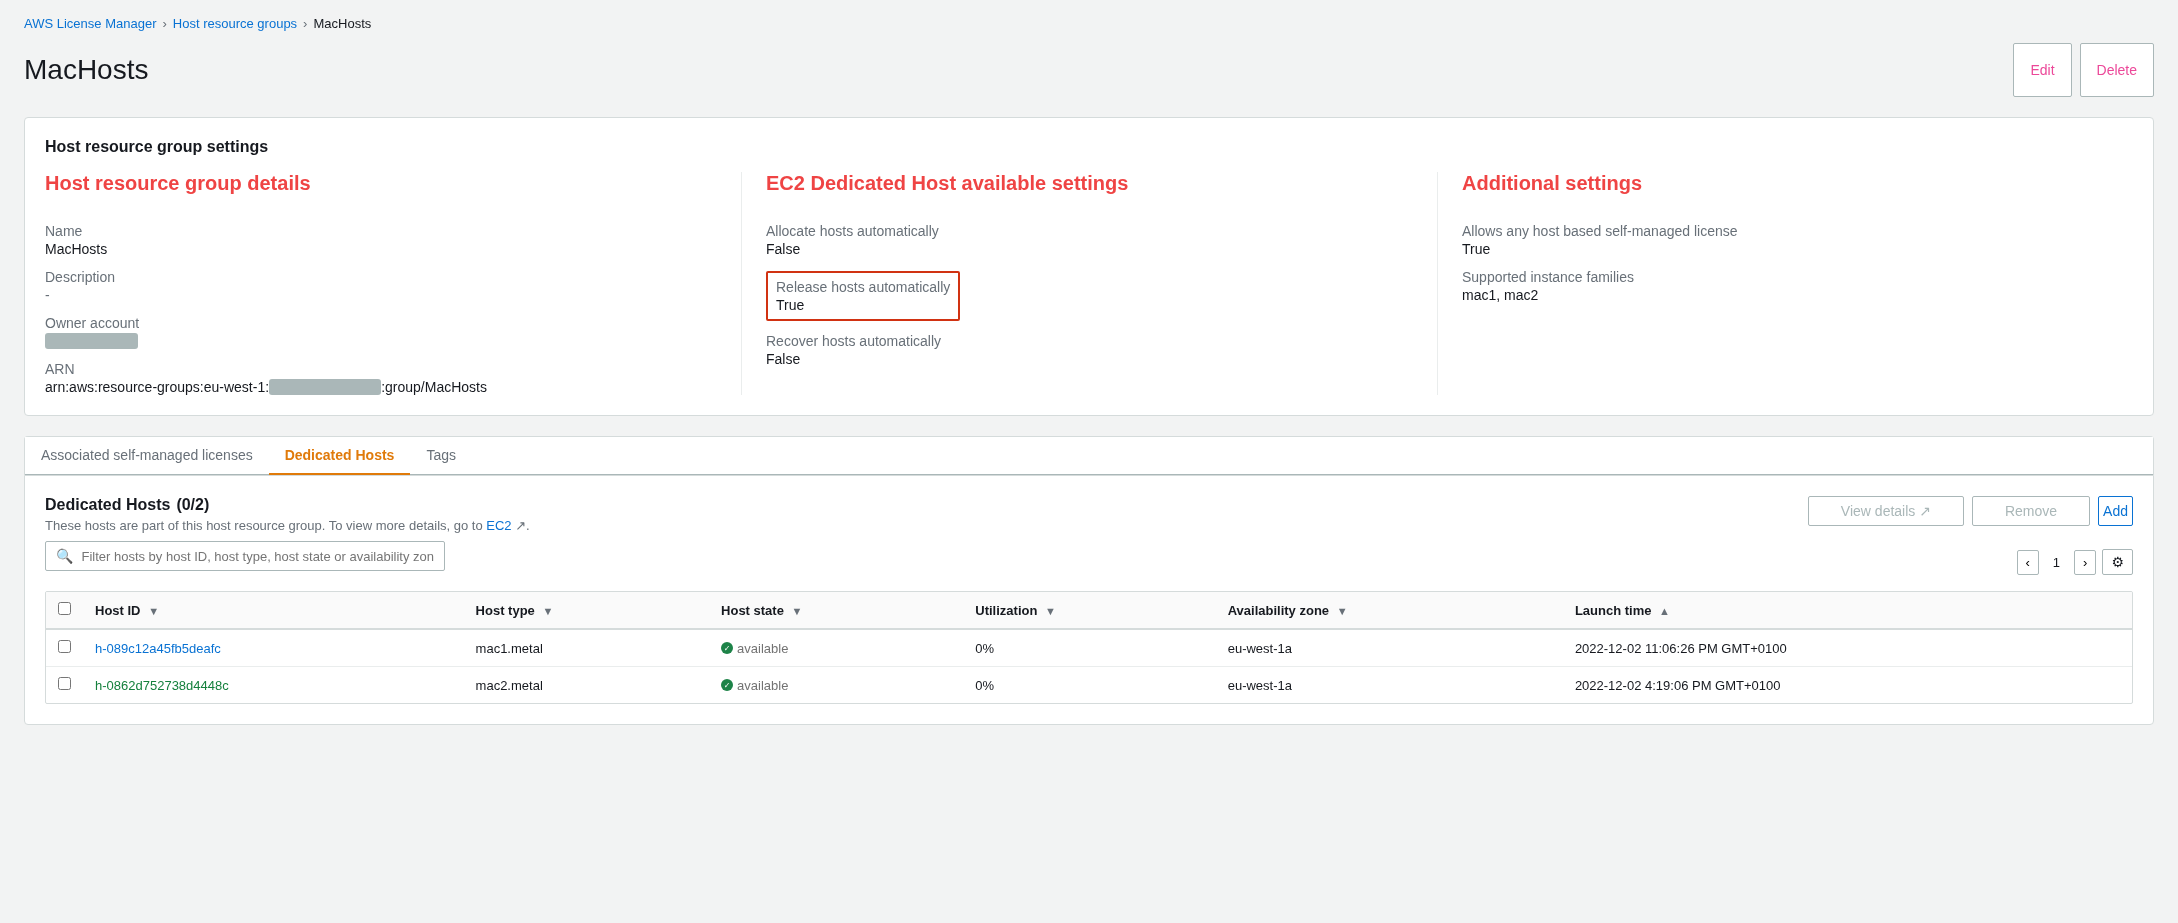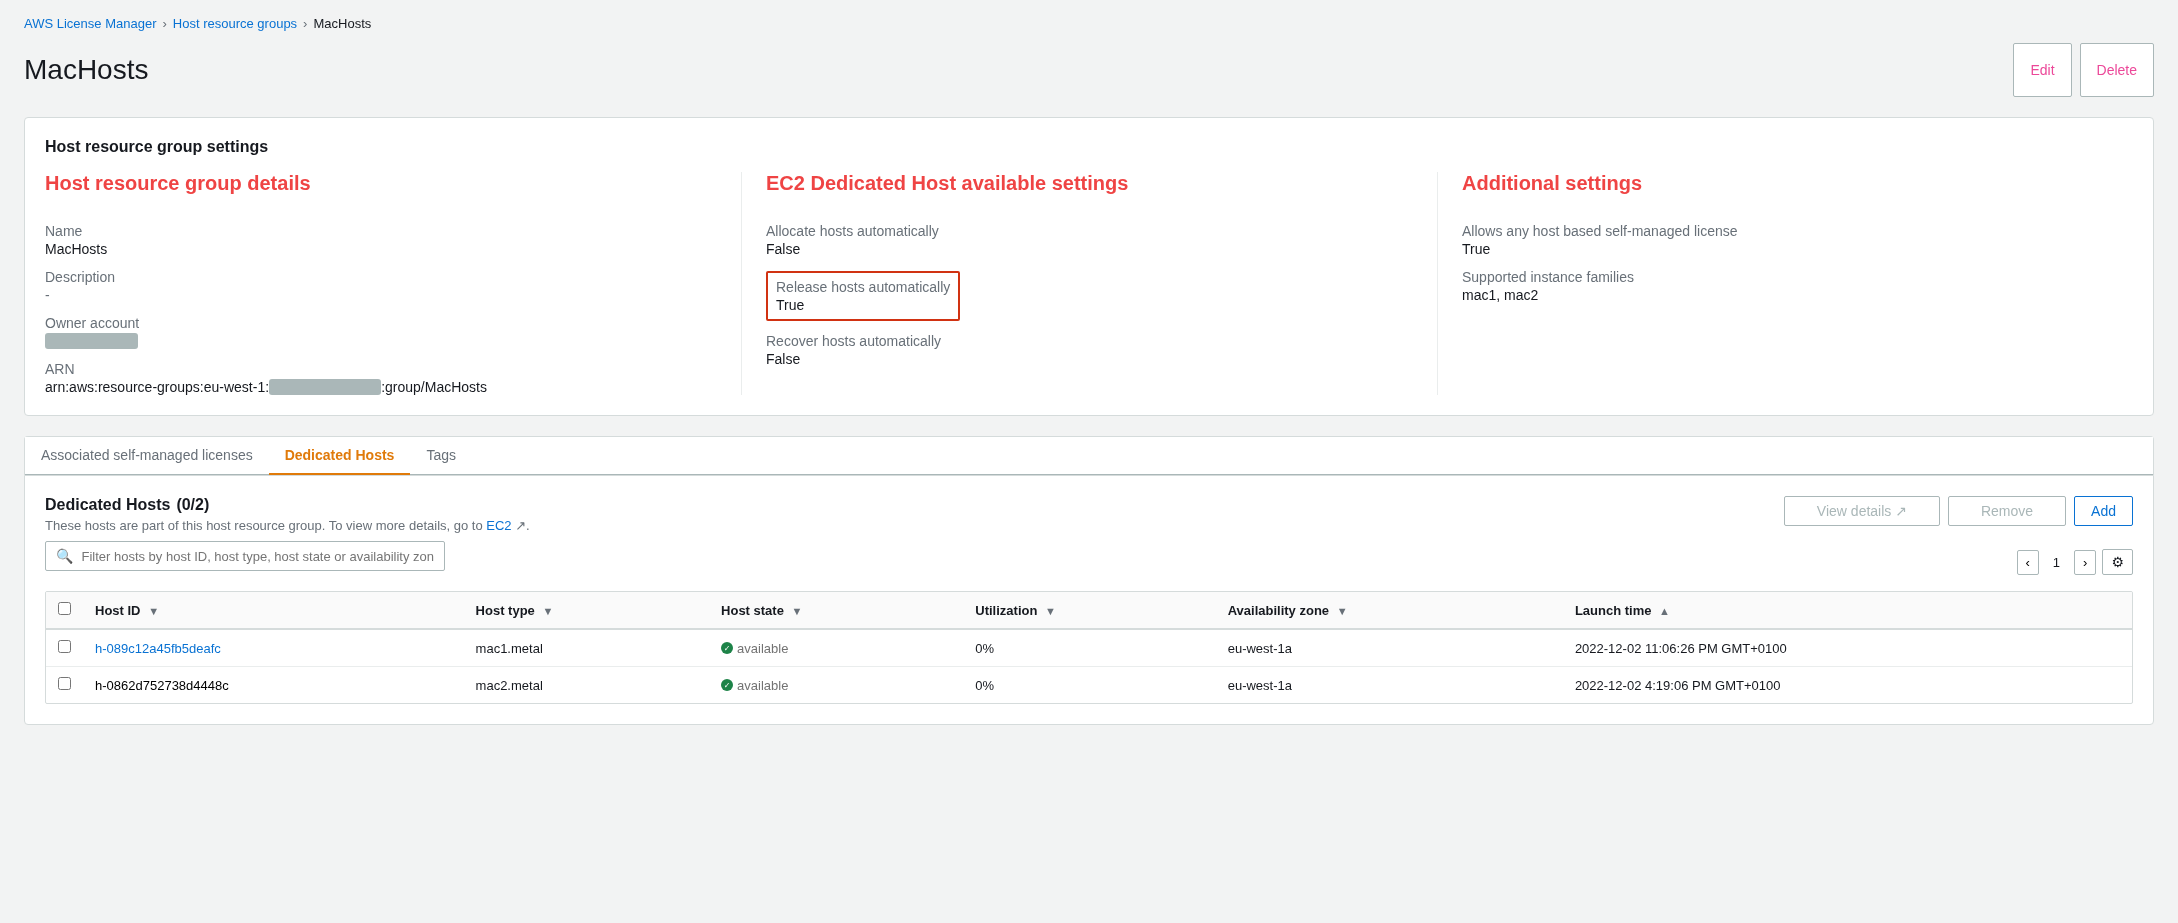--- a/index.html
+++ b/index.html
@@ -164,21 +164,21 @@
       color: #aab7b8;
       padding: 6px 32px;
       border-radius: 2px;
       font-size: 14px;
       cursor: default;
     }
     .btn-primary {
       background: #fff;
       border: 1px solid #0972d3;
       color: #0972d3;
-      padding: 6px 16px;
+      padding: 6px 4px;
       border-radius: 2px;
       font-size: 14px;
       cursor: pointer;
     }
     .search-bar {
       display: flex;
       align-items: center;
       border: 1px solid #aab7b8;
       border-radius: 2px;
       padding: 6px 10px;
@@ -460,21 +460,21 @@
         </span>
       </td>
       <td>0%</td>
       <td>eu-west-1a</td>
       <td>2022-12-02 11:06:26 PM GMT+0100</td>
     </tr>
             <tr>
       <td class="checkbox-col">
         <input type="checkbox" style="">
       </td>
-      <td style="color:#000000; cursor:pointer;">h-0862d752738d4448c</td>
+      <td style="color:#15803d; cursor:pointer;">h-0862d752738d4448c</td>
       <td>mac2.metal</td>
       <td>
         <span class="status-available">
           <span class="status-dot"></span>
           available
         </span>
       </td>
       <td>0%</td>
       <td>eu-west-1a</td>
       <td>2022-12-02 4:19:06 PM GMT+0100</td>

